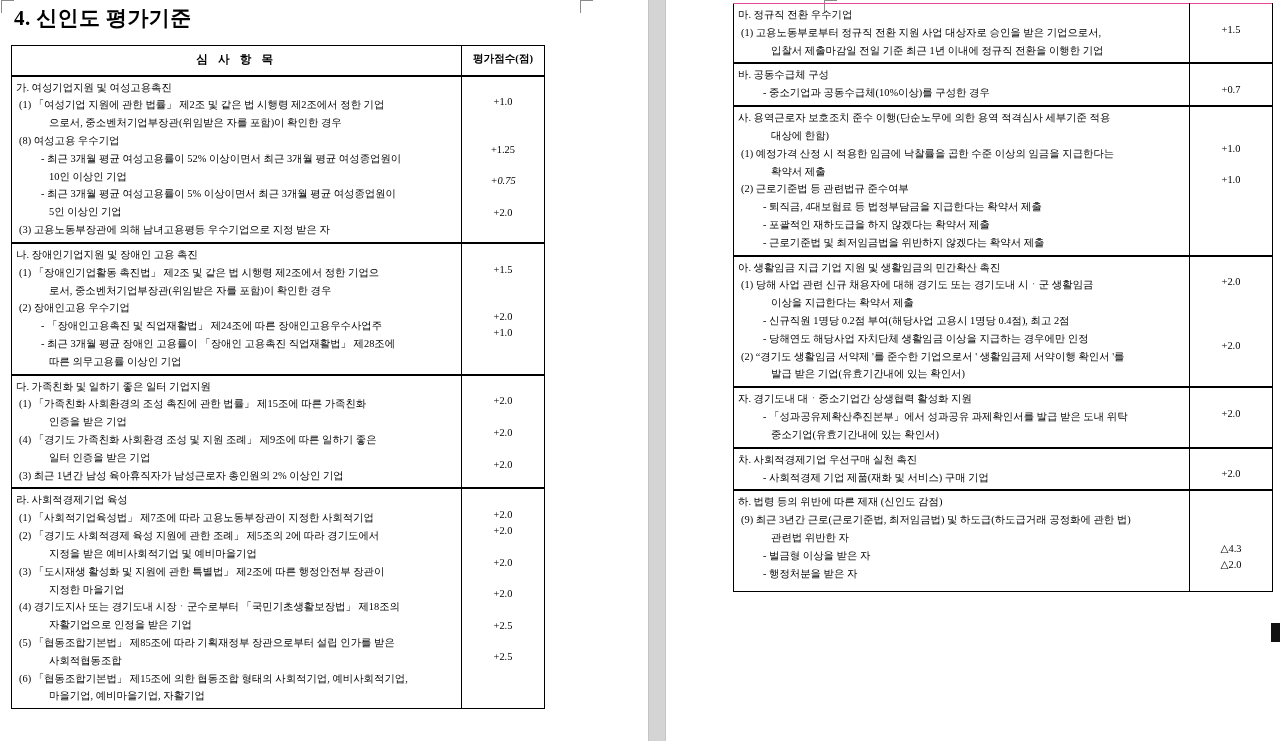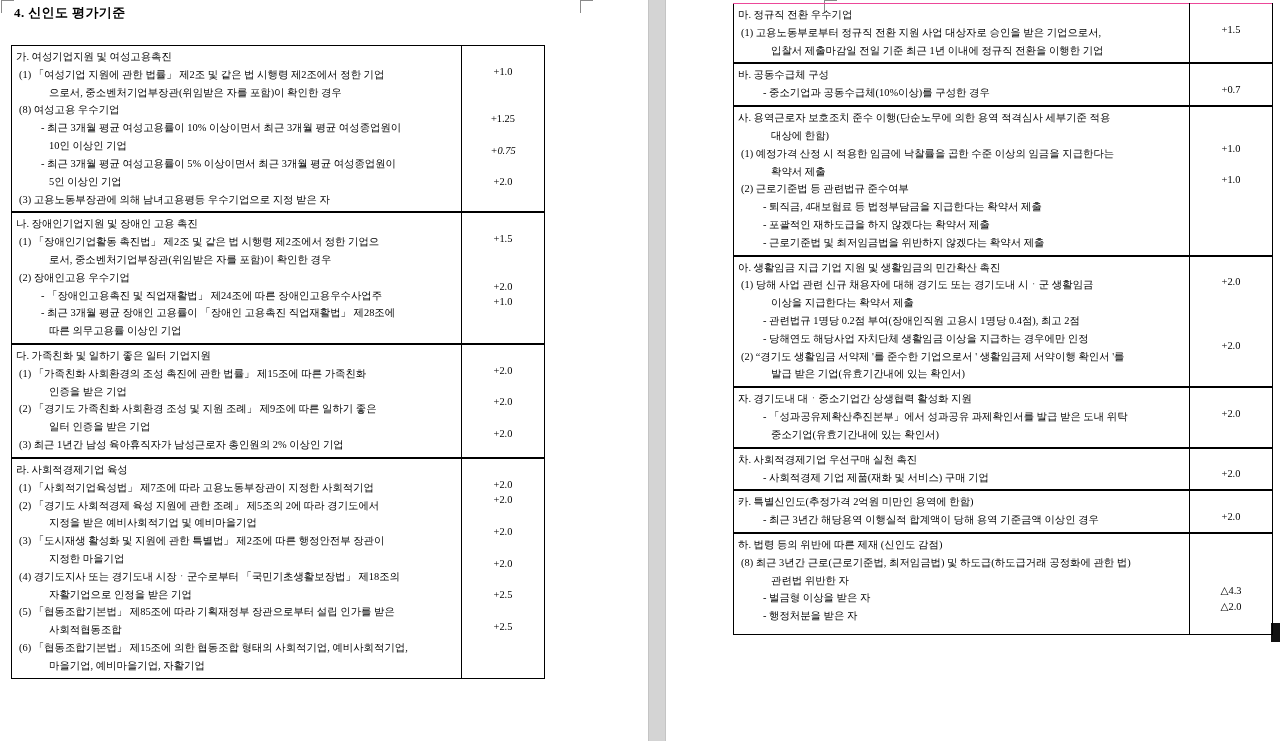--- a/index.html
+++ b/index.html
@@ -61,21 +61,21 @@
     position: absolute;
     left: 1271px; top: 623px;
     width: 9px; height: 19px;
     background: #121212;
   }
 
   
   .doc-title {
     position: absolute;
     left: 14px; top: 4px;
-    font-size: 13px;
+    font-size: 21px;
     font-weight: 700;
     letter-spacing: 0.4px;
     white-space: nowrap;
   }
 
   
   .crit-table {
     position: absolute;
     border-collapse: collapse;
     table-layout: fixed;
@@ -163,27 +163,31 @@
   <div class="edge-mark"></div>
 
   <div class="doc-title">4. 신인도 평가기준</div>
 
   <table class="crit-table left" id="table-left">
     <colgroup>
         <col class="c-item">
         <col class="c-score">
       </colgroup>
     <tbody>
+      <tr>
+        <th class="head-cell">심 사 항 목</th>
+        <th class="head-cell score-head">평가점수(점)</th>
+      </tr>
     <tr class="section">
           <td class="item-cell">
             <div class="sec-head">가. 여성기업지원 및 여성고용촉진</div>
             <div class="line ind1">(1) 「여성기업 지원에 관한 법률」 제2조 및 같은 법 시행령 제2조에서 정한 기업</div>
             <div class="line cont">으로서, 중소벤처기업부장관(위임받은 자를 포함)이 확인한 경우</div>
             <div class="line ind1">(8) 여성고용 우수기업</div>
-            <div class="line ind2">- 최근 3개월 평균 여성고용률이 10% 이상이면서 최근 3개월 평균 여성종업원이</div>
+            <div class="line ind2">- 최근 3개월 평균 여성고용률이 52% 이상이면서 최근 3개월 평균 여성종업원이</div>
             <div class="line cont">10인 이상인 기업</div>
             <div class="line ind2">- 최근 3개월 평균 여성고용률이 5% 이상이면서 최근 3개월 평균 여성종업원이</div>
             <div class="line cont">5인 이상인 기업</div>
             <div class="line ind1">(3) 고용노동부장관에 의해 남녀고용평등 우수기업으로 지정 받은 자</div>
           </td>
           <td class="score-cell">
             <span class="spacer" style="height: 15.8px;"></span>
             <span class="score" style="height: 31.6px; line-height: 15.8px;">+1.0</span>
             <span class="score" style="height: 15.8px; line-height: 15.8px;">&nbsp;</span>
             <span class="score" style="height: 31.6px; line-height: 15.8px; font-family: Liberation Serif, serif;">+1.25</span>
@@ -207,21 +211,21 @@
             <span class="score" style="height: 15.8px; line-height: 15.8px;">&nbsp;</span>
             <span class="score" style="height: 15.8px; line-height: 15.8px;">+2.0</span>
             <span class="score" style="height: 31.6px; line-height: 15.8px;">+1.0</span>
           </td>
         </tr>
         <tr class="section">
           <td class="item-cell">
             <div class="sec-head">다. 가족친화 및 일하기 좋은 일터 기업지원</div>
             <div class="line ind1">(1) 「가족친화 사회환경의 조성 촉진에 관한 법률」 제15조에 따른 가족친화</div>
             <div class="line cont">인증을 받은 기업</div>
-            <div class="line ind1">(2) 「경기도 가족친화 사회환경 조성 및 지원 조례」 제9조에 따른 일하기 좋은</div>
+            <div class="line ind1">(4) 「경기도 가족친화 사회환경 조성 및 지원 조례」 제9조에 따른 일하기 좋은</div>
             <div class="line cont">일터 인증을 받은 기업</div>
             <div class="line ind1">(3) 최근 1년간 남성 육아휴직자가 남성근로자 총인원의 2% 이상인 기업</div>
           </td>
           <td class="score-cell">
             <span class="spacer" style="height: 15.8px;"></span>
             <span class="score" style="height: 31.6px; line-height: 15.8px;">+2.0</span>
             <span class="score" style="height: 31.6px; line-height: 15.8px;">+2.0</span>
             <span class="score" style="height: 15.8px; line-height: 15.8px;">+2.0</span>
           </td>
         </tr>
@@ -298,21 +302,21 @@
             <span class="score" style="height: 15.8px; line-height: 15.8px;">&nbsp;</span>
             <span class="score" style="height: 15.8px; line-height: 15.8px;">&nbsp;</span>
             <span class="score" style="height: 15.8px; line-height: 15.8px;">&nbsp;</span>
           </td>
         </tr>
         <tr class="section">
           <td class="item-cell">
             <div class="sec-head">아. 생활임금 지급 기업 지원 및 생활임금의 민간확산 촉진</div>
             <div class="line ind1">(1) 당해 사업 관련 신규 채용자에 대해 경기도 또는 경기도내 시ㆍ군 생활임금</div>
             <div class="line cont">이상을 지급한다는 확약서 제출</div>
-            <div class="line ind2">- 관련법규 1명당 0.2점 부여(장애인직원 고용시 1명당 0.4점), 최고 2점</div>
+            <div class="line ind2">- 신규직원 1명당 0.2점 부여(해당사업 고용시 1명당 0.4점), 최고 2점</div>
             <div class="line ind2">- 당해연도 해당사업 자치단체 생활임금 이상을 지급하는 경우에만 인정</div>
             <div class="line ind1">(2) “경기도 생활임금 서약제 '를 준수한 기업으로서 ' 생활임금제 서약이행 확인서 '를</div>
             <div class="line cont">발급 받은 기업(유효기간내에 있는 확인서)</div>
           </td>
           <td class="score-cell">
             <span class="spacer" style="height: 15.8px;"></span>
             <span class="score" style="height: 31.6px; line-height: 15.8px;">+2.0</span>
             <span class="score" style="height: 15.8px; line-height: 15.8px;">&nbsp;</span>
             <span class="score" style="height: 15.8px; line-height: 15.8px;">&nbsp;</span>
             <span class="score" style="height: 31.6px; line-height: 15.8px;">+2.0</span>
@@ -334,32 +338,22 @@
             <div class="sec-head">차. 사회적경제기업 우선구매 실천 촉진</div>
             <div class="line ind2">- 사회적경제 기업 제품(재화 및 서비스) 구매 기업</div>
           </td>
           <td class="score-cell">
             <span class="spacer" style="height: 15.8px;"></span>
             <span class="score" style="height: 15.8px; line-height: 15.8px;">+2.0</span>
           </td>
         </tr>
         <tr class="section">
           <td class="item-cell">
-            <div class="sec-head">카. 특별신인도(추정가격 2억원 미만인 용역에 한함)</div>
-            <div class="line ind2">- 최근 3년간 해당용역 이행실적 합계액이 당해 용역 기준금액 이상인 경우</div>
-          </td>
-          <td class="score-cell">
-            <span class="spacer" style="height: 15.8px;"></span>
-            <span class="score" style="height: 15.8px; line-height: 15.8px;">+2.0</span>
-          </td>
-        </tr>
-        <tr class="section">
-          <td class="item-cell">
             <div class="sec-head">하. 법령 등의 위반에 따른 제재 (신인도 감점)</div>
-            <div class="line ind1">(8) 최근 3년간 근로(근로기준법, 최저임금법) 및 하도급(하도급거래 공정화에 관한 법)</div>
+            <div class="line ind1">(9) 최근 3년간 근로(근로기준법, 최저임금법) 및 하도급(하도급거래 공정화에 관한 법)</div>
             <div class="line cont">관련법 위반한 자</div>
             <div class="line ind2">- 벌금형 이상을 받은 자</div>
             <div class="line ind2">- 행정처분을 받은 자</div>
           </td>
           <td class="score-cell">
             <span class="spacer" style="height: 15.8px;"></span>
             <span class="score" style="height: 31.6px; line-height: 15.8px;">&nbsp;</span>
             <span class="score" style="height: 15.8px; line-height: 15.8px;">△4.3</span>
             <span class="score" style="height: 15.8px; line-height: 15.8px;">△2.0</span>
             <span class="score" style="height: 15.8px; line-height: 15.8px;">&nbsp;</span>

